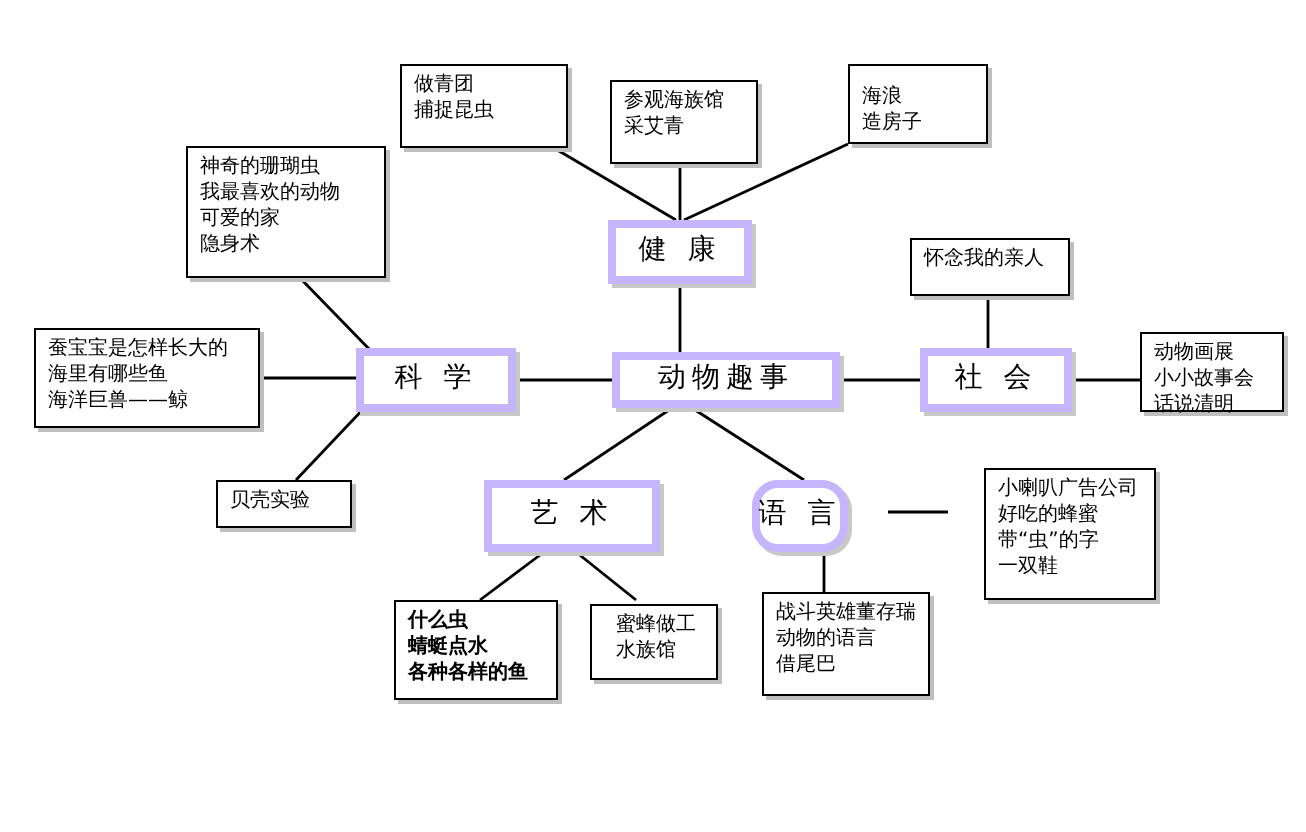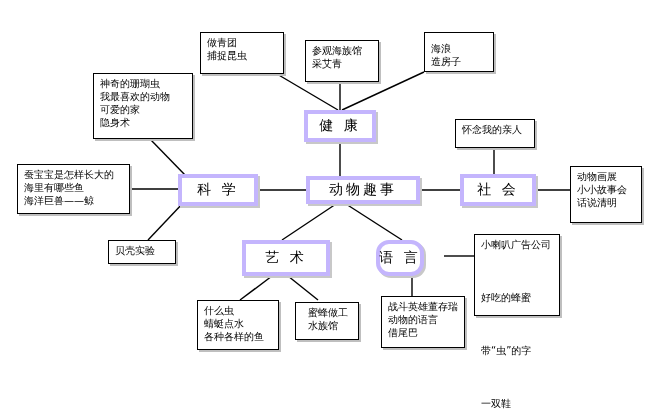--- a/index.html
+++ b/index.html
@@ -152,43 +152,43 @@
   </div>
 
   <div class="node leaf" style="left:108px; top:240px; width:68px; height:24px;">
     <span class="leaf-line">贝壳实验</span>
   </div>
 
   <div class="node leaf" style="left:455px; top:119px; width:80px; height:29px;">
     <span class="leaf-line">怀念我的亲人</span>
   </div>
 
-  <div class="node leaf" style="left:570px; top:166px; width:72px; height:57px;">
+  <div class="node leaf" style="left:570px; top:166px; width:72px; height:40px;">
     <span class="leaf-line">动物画展</span>
     <span class="leaf-line">小小故事会</span>
     <span class="leaf-line">话说清明</span>
   </div>
 
-  <div class="node leaf" style="left:197px; top:300px; width:82px; height:50px;">
+  <div class="node leaf" style="left:197px; top:300px; width:82px; height:50px;font-weight:bold;">
     <span class="leaf-line">什么虫</span>
     <span class="leaf-line">蜻蜓点水</span>
     <span class="leaf-line">各种各样的鱼</span>
   </div>
 
   <div class="node leaf" style="left:295px; top:302px; width:64px; height:38px;padding-left:12px;">
     <span class="leaf-line">蜜蜂做工</span>
     <span class="leaf-line">水族馆</span>
   </div>
 
   <div class="node leaf" style="left:381px; top:296px; width:84px; height:52px;">
     <span class="leaf-line">战斗英雄董存瑞</span>
     <span class="leaf-line">动物的语言</span>
     <span class="leaf-line">借尾巴</span>
   </div>
 
-  <div class="node leaf" style="left:474px; top:234px; width:86px; height:82px;gap:40px;">
+  <div class="node leaf" style="left:492px; top:234px; width:86px; height:66px;">
     <span class="leaf-line">小喇叭广告公司</span>
     <span class="leaf-line">好吃的蜂蜜</span>
     <span class="leaf-line">带“虫”的字</span>
     <span class="leaf-line">一双鞋</span>
   </div>
 
 </div>
 
 </body></html>

